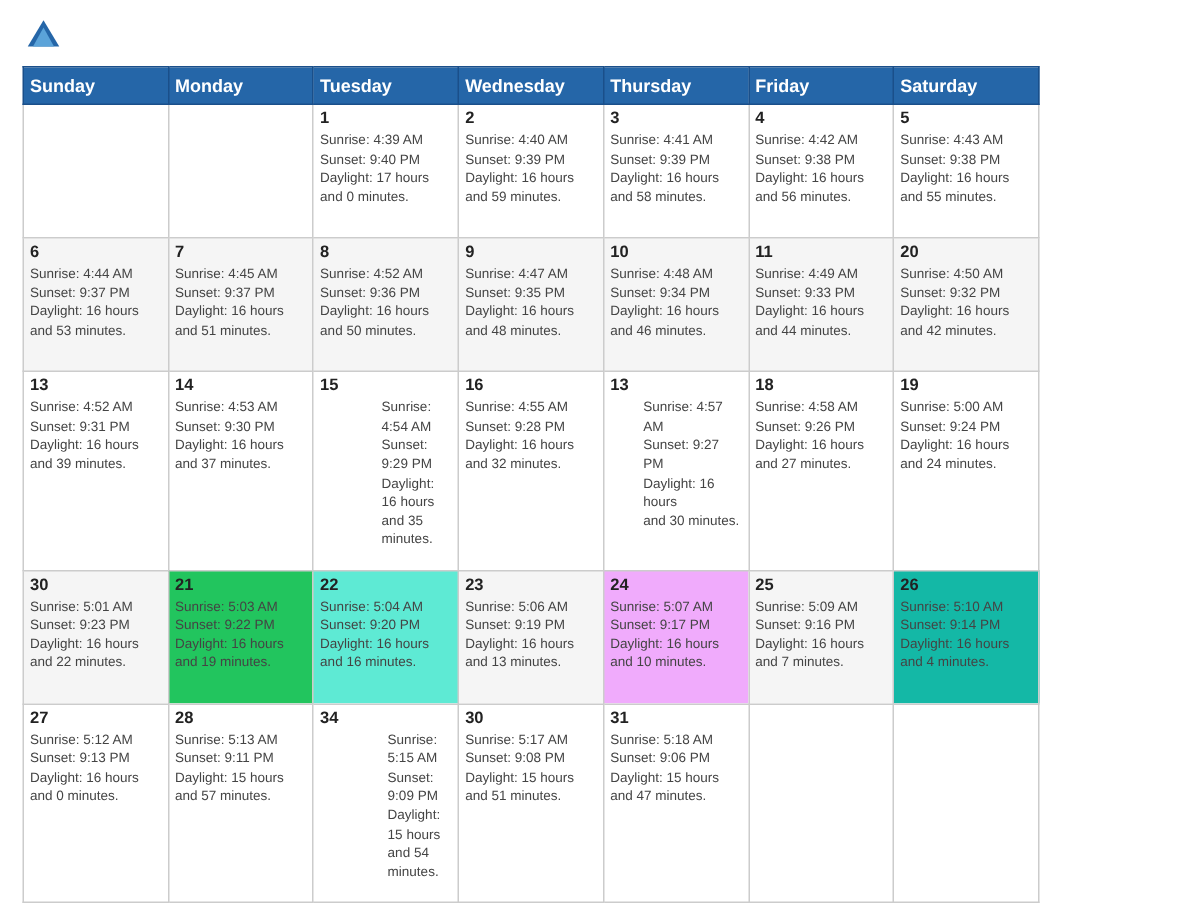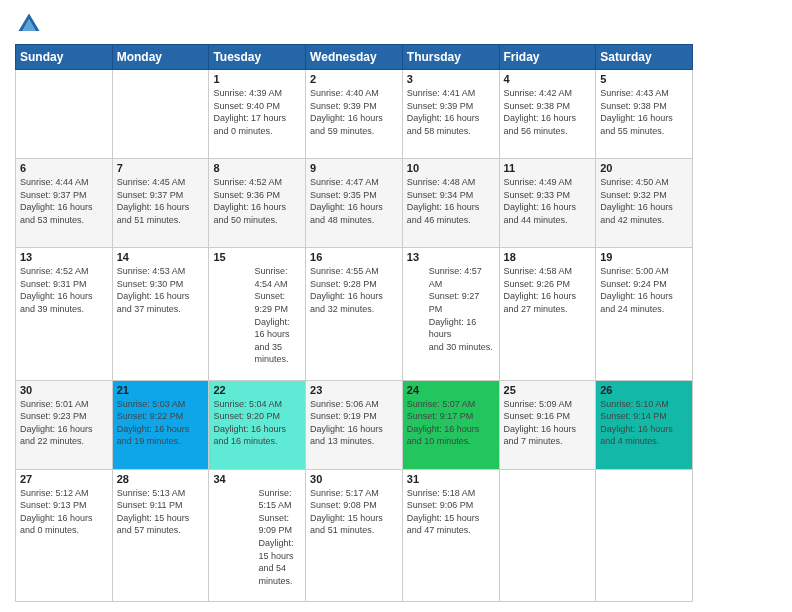--- a/index.html
+++ b/index.html
@@ -282,42 +282,42 @@
           </td>
         </tr>
         <tr>
           <td style="background: rgb(245, 245, 245);">
             <span class="day-num">30</span>
             <div class="day-info" style="white-space: pre-line;">Sunrise: 5:01 AM
 Sunset: 9:23 PM
 Daylight: 16 hours
 and 22 minutes.</div>
           </td>
-          <td style="background: #0ea5e9;">
+          <td style="background: #22c55e;">
             <span class="day-num">21</span>
             <div class="day-info" style="white-space: pre-line;">Sunrise: 5:03 AM
 Sunset: 9:22 PM
 Daylight: 16 hours
 and 19 minutes.</div>
           </td>
           <td style="background: #5eead4;">
             <span class="day-num">22</span>
             <div class="day-info" style="white-space: pre-line;">Sunrise: 5:04 AM
 Sunset: 9:20 PM
 Daylight: 16 hours
 and 16 minutes.</div>
           </td>
           <td style="background: rgb(245, 245, 245);">
             <span class="day-num">23</span>
             <div class="day-info" style="white-space: pre-line;">Sunrise: 5:06 AM
 Sunset: 9:19 PM
 Daylight: 16 hours
 and 13 minutes.</div>
           </td>
-          <td style="background: #22c55e;">
+          <td style="background: #f0abfc;">
             <span class="day-num">24</span>
             <div class="day-info" style="white-space: pre-line;">Sunrise: 5:07 AM
 Sunset: 9:17 PM
 Daylight: 16 hours
 and 10 minutes.</div>
           </td>
           <td style="background: rgb(245, 245, 245);">
             <span class="day-num">25</span>
             <div class="day-info" style="white-space: pre-line;">Sunrise: 5:09 AM
 Sunset: 9:16 PM

